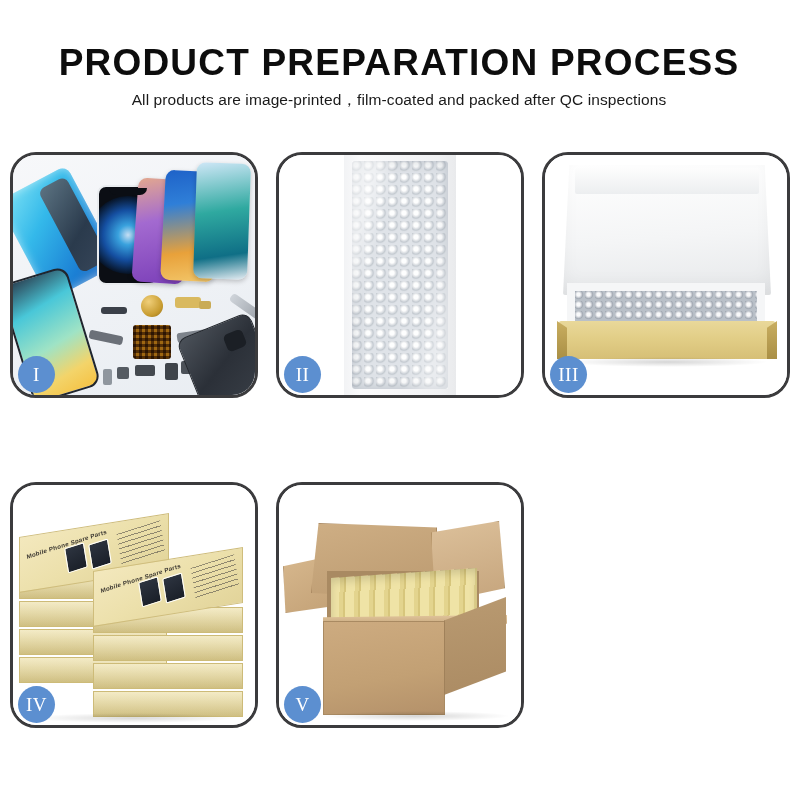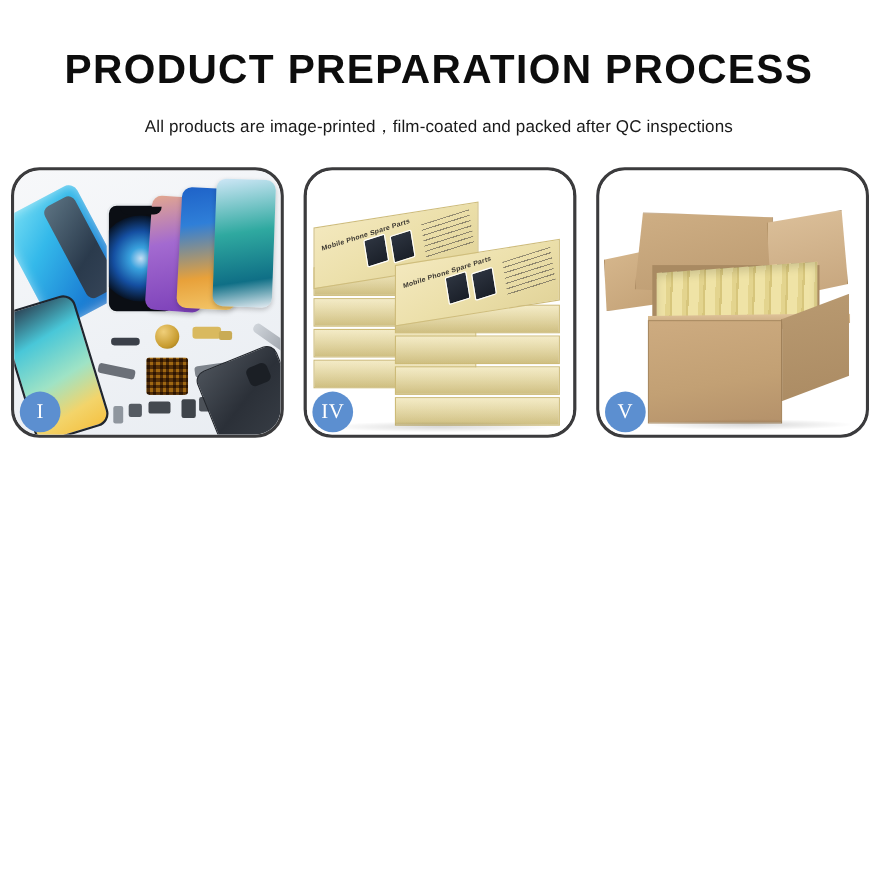--- a/index.html
+++ b/index.html
@@ -12,21 +12,21 @@
   .page { position: relative; width: 800px; height: 800px; background: #fff; }
 
   
   .header { position: absolute; left: 0; top: 0; width: 798px; text-align: center; }
   .title {
     font-size: 37px; font-weight: 700; letter-spacing: 1.2px;
     color: #0d0d0d; line-height: 1; margin-top: 44px;
     font-family: "Liberation Sans", sans-serif;
   }
   .subtitle {
-    font-size: 15.5px; color: #1a1a1a; margin-top: 24px; letter-spacing: .1px;
+    font-size: 15.5px; color: #1a1a1a; margin-top: 9px; letter-spacing: .1px;
     font-family: "Liberation Sans", sans-serif;
   }
 
   
   .grid {
     position: absolute; left: 10px; top: 152px;
     width: 780px; height: 576px;
     display: grid;
     grid-template-columns: repeat(3, 248px);
     grid-template-rows: repeat(2, 246px);
@@ -352,21 +352,38 @@
         <div class="cmp c-bat"></div>
         <div class="cmp c-small1"></div>
         <div class="cmp c-small2"></div>
         <div class="cmp c-small3"></div>
         <div class="back-housing"></div>
         <div class="driver"></div>
       </div>
       <div class="badge">I</div>
     </div>
 
-
+    <div class="panel">
+      <div class="panel-clip p2">
+        <div class="wrap-sleeve"></div>
+        <div class="bubbles"></div>
+      </div>
+      <div class="badge">II</div>
+    </div>
+
+    <div class="panel">
+      <div class="panel-clip p3">
+        <div class="lid3"></div>
+        <div class="tray3-inner"></div>
+        <div class="bubbles3"></div>
+        <div class="tray3"></div>
+        <div class="shadow3"></div>
+      </div>
+      <div class="badge">III</div>
+    </div>
 
     <div class="panel">
       <div class="panel-clip p4">
         <div class="stack">
           <div class="kbox" style="left:2px;  top:70px;">
               <div class="side"></div>
             </div>
           <div class="kbox" style="left:2px;  top:98px;">
               <div class="side"></div>
             </div>

